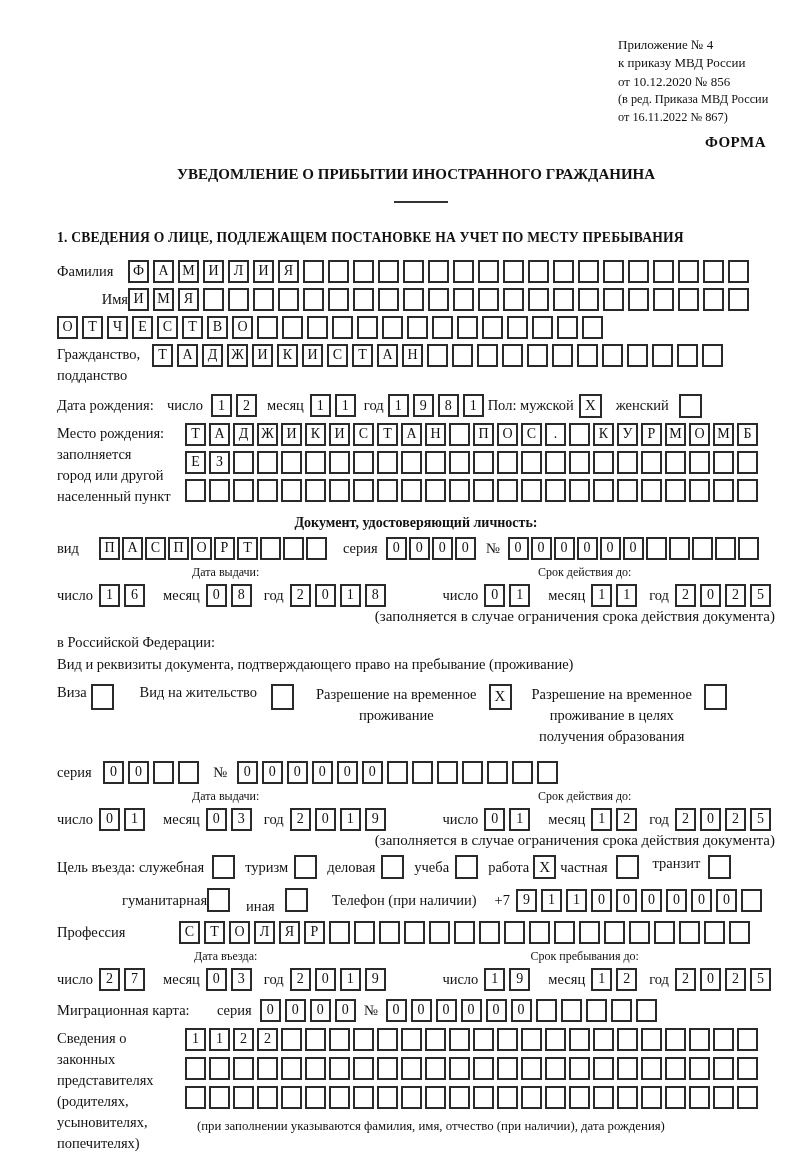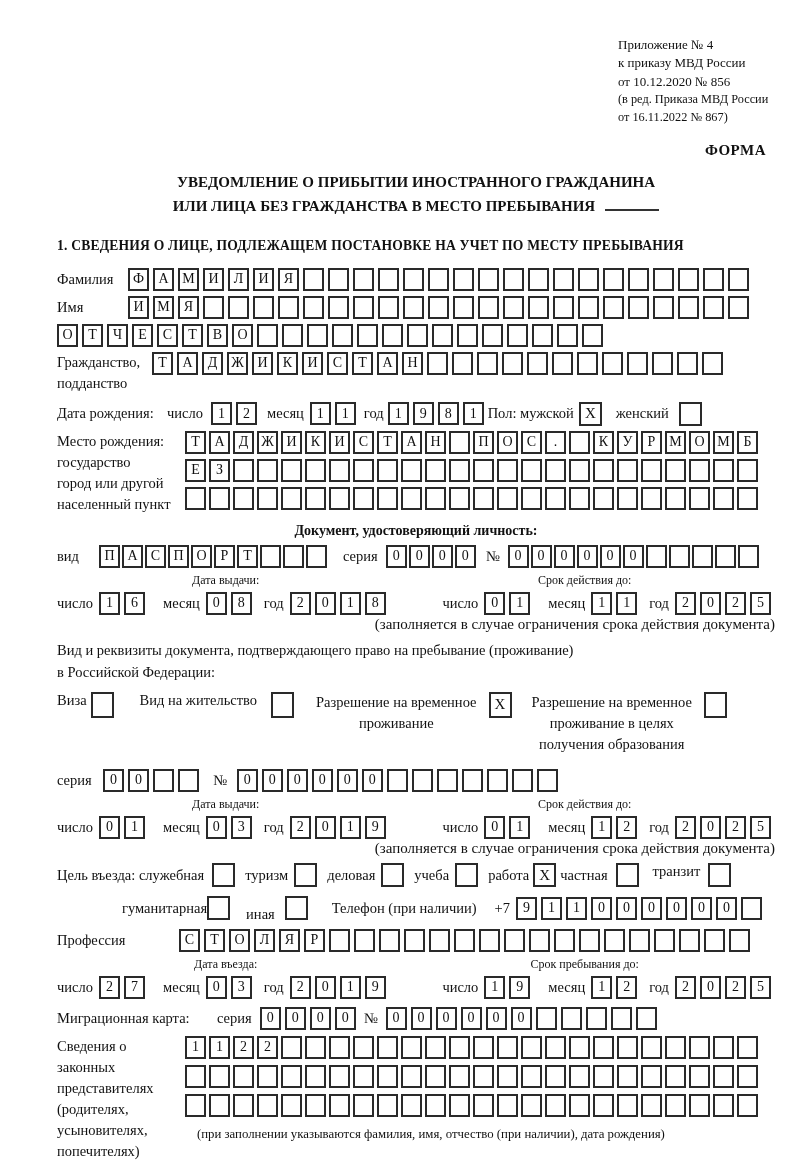--- a/index.html
+++ b/index.html
@@ -6,21 +6,21 @@
   body {
     width:800px; height:1163px; overflow:hidden;
     font-family:"Liberation Serif","DejaVu Serif",serif;
     color:#111;
   }
   .page { padding:36px 25px 0 57px; width:718px; }
 
   
   .annex { margin-left:561px; font-size:13px; line-height:1.42; }
   .annex .small { font-size:12.3px; }
-  .forma { text-align:right; padding-right:9px; font-weight:bold; font-size:15px; margin-top:16px; letter-spacing:.5px;font-family:Liberation Serif, serif; }
+  .forma { text-align:right; padding-right:9px; font-weight:bold; font-size:15px; margin-top:8px; letter-spacing:.5px;font-family:Liberation Serif, serif; }
 
   .title { text-align:center; font-weight:bold; font-size:15px; line-height:1.55; margin-top:12px; }
   .blank-line { display:inline-block; width:54px; border-bottom:2px solid #333; height:12px; margin-left:10px; }
 
   .sec-head { font-weight:bold; font-size:13.6px; margin-top:20px; margin-bottom:14px; letter-spacing:.2px; }
 
   .row { display:flex; align-items:center; margin-bottom:5px; flex-wrap:nowrap; }
   .row-top { align-items:flex-start; }
   .lbl { font-size:14.5px; flex:0 0 auto; }
   .lbl2 { font-size:14.5px; line-height:21px; }
@@ -34,21 +34,21 @@
   .tight .cell { margin-right:2px; }
   .t3 .cell { margin-right:3px; }
 
   .cbx {
     width:23px; height:26px; box-sizing:border-box; border:2px solid #2a2a2a;
     display:inline-flex; align-items:center; justify-content:center;
     font-size:15px; flex:0 0 auto; background:#fff;
   }
   .cbx-sm { height:24px; }
 
-  .w-surname { width:71px; } .w-name { width:71px; }
+  .w-surname { width:71px; } .w-name { width:71px;text-align:right; }
   .w-pat { width:128px; } .w-cit { width:95px; }
   .w-place { width:128px; } .w-legal { width:128px; }
 
   .doc-head { text-align:center; font-weight:bold; font-size:14px; margin:8px 0 6px 0; }
 
   .date-pair { display:flex; margin-bottom:1px; margin-top:4px; }
   .dp-col1 { width:345px; } .dp-col2 { flex:1; }
   .dp-head { text-align:center; font-size:12px; margin-bottom:4px; }
   .dp-row { display:flex; align-items:center; }
   .dp-row .lbl { margin-right:6px; }
@@ -74,21 +74,21 @@
     <div>к приказу МВД России</div>
     <div>от 10.12.2020 № 856</div>
     <div class="small">(в ред. Приказа МВД России</div>
     <div class="small">от 16.11.2022 № 867)</div>
   </div>
   <div class="forma">ФОРМА</div>
 
   <div class="title">
     <div>УВЕДОМЛЕНИЕ О ПРИБЫТИИ ИНОСТРАННОГО ГРАЖДАНИНА</div>
     <div>
-      <span>ИЛИ ЛИЦА БЕЗ ГРАЖДАНСТВА В МЕСТО ПРЕБЫВАНИЯ</span><span class="blank-line"></span>
+      <span class="blank-line"></span>
     </div>
   </div>
 
   <div class="sec-head">1. СВЕДЕНИЯ О ЛИЦЕ, ПОДЛЕЖАЩЕМ ПОСТАНОВКЕ НА УЧЕТ ПО МЕСТУ ПРЕБЫВАНИЯ</div>
 
   <div class="row">
     <div class="lbl w-surname">Фамилия</div>
     <div class="cells">
         <span class="cell">Ф</span>
         <span class="cell">А</span>
@@ -229,21 +229,21 @@
       </div>
     <div class="lbl" style="margin-right:5px;">Пол: мужской</div>
     <span class="cbx cbx-sm">X</span>
     <div class="lbl" style="margin:0 10px 0 14px;">женский</div>
     <span class="cbx cbx-sm"></span>
   </div>
 
   <div class="row row-top" style="margin-top:4px;">
     <div class="w-place">
       <div class="lbl2">Место рождения:</div>
-      <div class="lbl2">государство</div>
+      <div class="lbl2">заполняется</div>
       <div class="lbl2">город или другой</div>
       <div class="lbl2">населенный пункт</div>
     </div>
     <div>
       <div class="cells t3" style="margin-bottom:5px;">
           <span class="cell">Т</span>
           <span class="cell">А</span>
           <span class="cell">Д</span>
           <span class="cell">Ж</span>
           <span class="cell">И</span>
@@ -407,22 +407,22 @@
             <span class="cell">0</span>
             <span class="cell">2</span>
             <span class="cell">5</span>
           </div>
       </div>
     </div>
   </div>
   <div class="note">(заполняется в случае ограничения срока действия документа)</div>
 
   <div class="para">
+    <div>в Российской Федерации:</div>
     <div>Вид и реквизиты документа, подтверждающего право на пребывание (проживание)</div>
-    <div>в Российской Федерации:</div>
   </div>
 
   <div class="permit-row">
     <div class="permit-item">
       <div class="lbl" style="margin-right:4px;">Виза</div>
       <span class="cbx"></span>
     </div>
     <div class="permit-item" style="margin-left:26px;">
       <div class="lbl" style="margin-right:14px;">Вид на жительство</div>
       <span class="cbx"></span>

